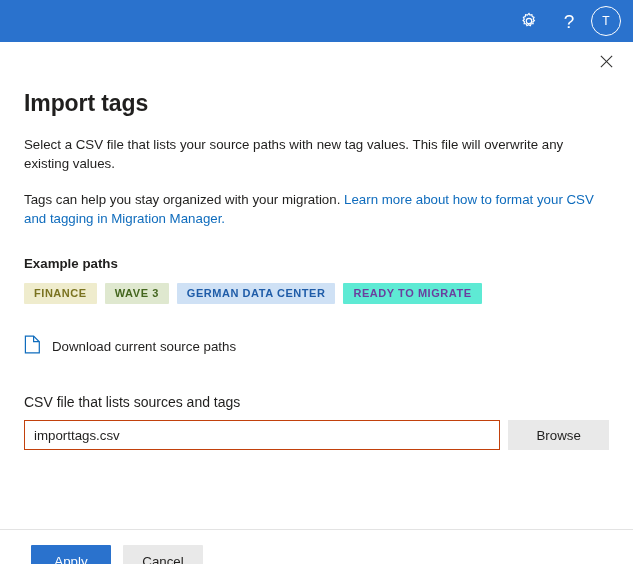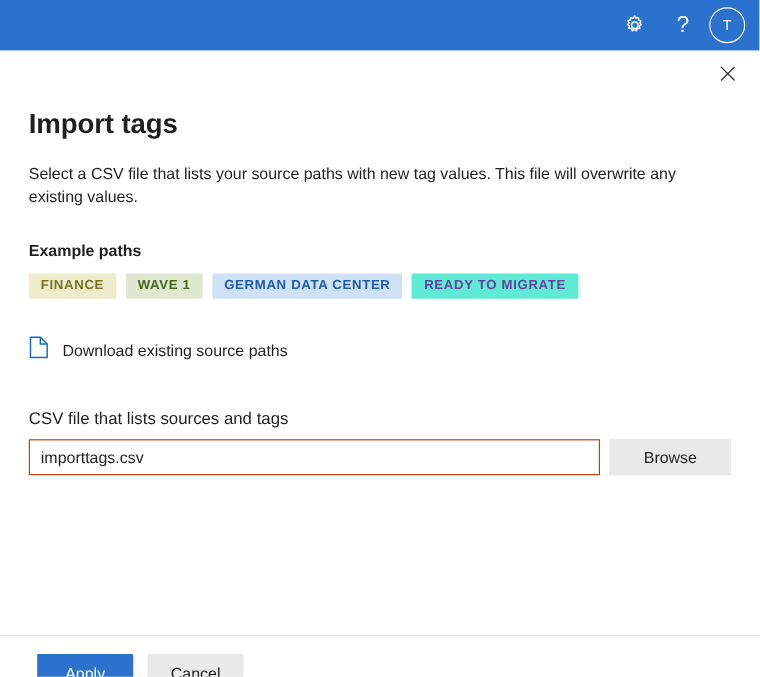--- a/index.html
+++ b/index.html
@@ -255,38 +255,39 @@
       </span>
     </div>
   </div>
 
   <div class="body-area">
 
     <h1 class="page-title">Import tags</h1>
 
     <p class="para">Select a CSV file that lists your source paths with new tag values. This file will overwrite any existing values.</p>
 
+    <p class="para second"><span>Tags can help you stay organized with your migration. </span><a class="inline-link">Learn more about how to format your CSV and tagging in Migration Manager.</a></p>
 
     <div class="section-heading">Example paths</div>
 
     <div class="tag-row">
       <span class="tag" style="background: rgb(239, 236, 205); color: rgb(122, 115, 32);">FINANCE</span>
-      <span class="tag" style="background: rgb(223, 232, 207); color: rgb(68, 102, 31);">WAVE 1</span>
+      <span class="tag" style="background: rgb(223, 232, 207); color: rgb(68, 102, 31);">WAVE 3</span>
       <span class="tag" style="background: rgb(207, 225, 245); color: rgb(31, 92, 168);">GERMAN DATA CENTER</span>
       <span class="tag" style="background: #5eead4; color: rgb(107, 63, 158); text-align: right;">READY TO MIGRATE</span>
     </div>
 
     <div class="download-row">
       <span>
         <svg width="17" height="19" viewBox="0 0 17 19" fill="none" stroke="#0f6cbd" stroke-width="1.2">
           <path d="M1.4 1.1h8.2l5.7 5.6v11.2H1.4z"></path>
           <path d="M9.6 1.1v5.6h5.7"></path>
         </svg>
       </span>
-      <span class="download-label">Download existing source paths</span>
+      <span class="download-label">Download current source paths</span>
     </div>
 
     <div class="field-label">CSV file that lists sources and tags</div>
 
     <div class="field-row">
       <input class="text-input" type="text" value="importtags.csv" style="">
       <button class="browse-btn">Browse</button>
     </div>
 
   </div>

